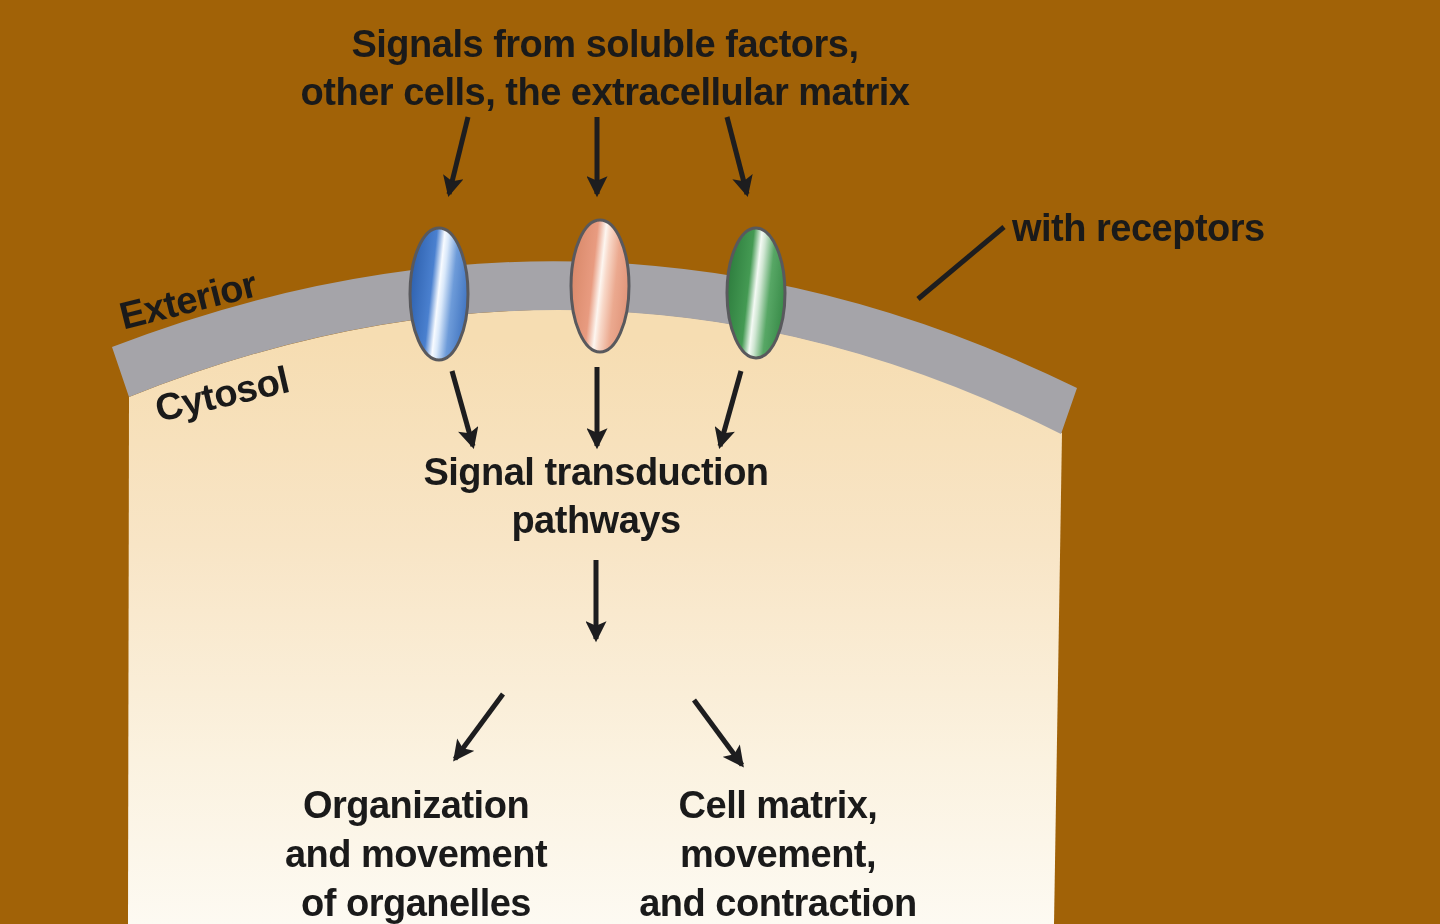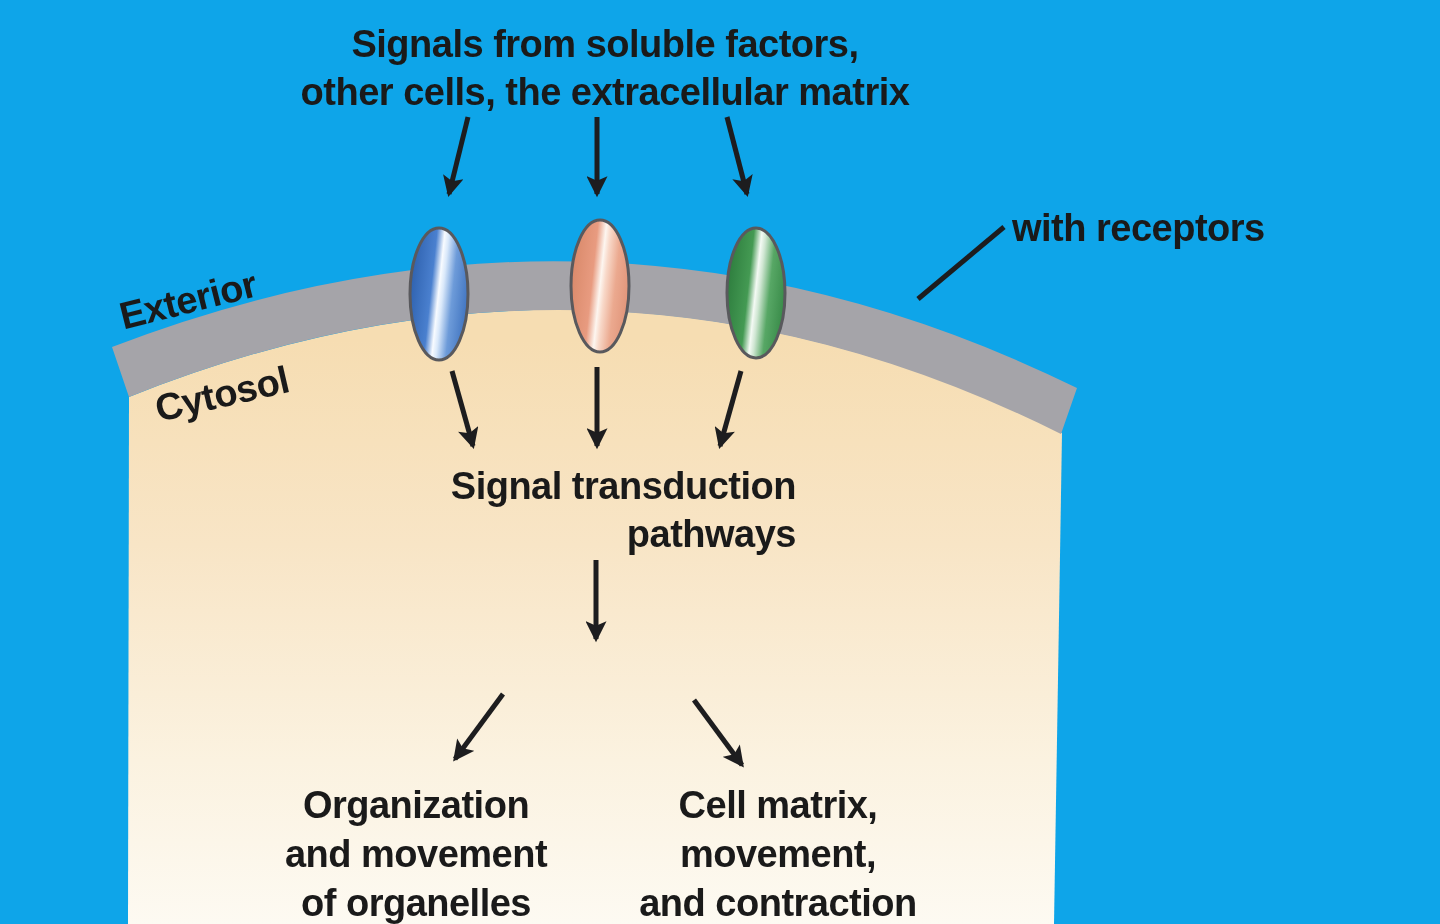--- a/index.html
+++ b/index.html
@@ -1,19 +1,19 @@
 <!DOCTYPE html>
 <html><head>
 <meta charset="utf-8">
 <style>
   html,body{margin:0;padding:0;background:#ffffff;}
   .stage{
     position:relative;
     width:1440px;height:924px;
-    background:#0ea5e9;
+    background:#a16207;
     overflow:hidden;
     font-family:"Liberation Sans","DejaVu Sans",sans-serif;
     color:#1a1a1a;
   }
   svg.canvas{position:absolute;left:0;top:0;width:1440px;height:924px;}
   .lbl{
     position:absolute;
     font-weight:700;
     font-size:38px;
     line-height:48px;
@@ -101,21 +101,21 @@
   </div>
 
   <div class="lbl center rot" style="left:103px;top:278px;width:170px;line-height:44px;transform:rotate(-14deg);">Exterior</div>
 
   <div class="lbl center rot" style="left:148px;top:372px;width:148px;line-height:44px;transform:rotate(-13deg);">Cytosol</div>
 
   <div class="lbl left" style="left:1012px;top:204px;width:400px;">
     <div>with receptors</div>
   </div>
 
-  <div class="lbl center" style="left:396px;top:462px;width:400px;text-align:right;">
+  <div class="lbl center" style="left:396px;top:448px;width:400px;">
     <div>Signal transduction</div>
     <div>pathways</div>
   </div>
 
 
   <div class="lbl center" style="left:266px;top:781px;width:300px;line-height:49px;">
     <div>Organization</div>
     <div>and movement</div>
     <div>of organelles</div>
   </div>

